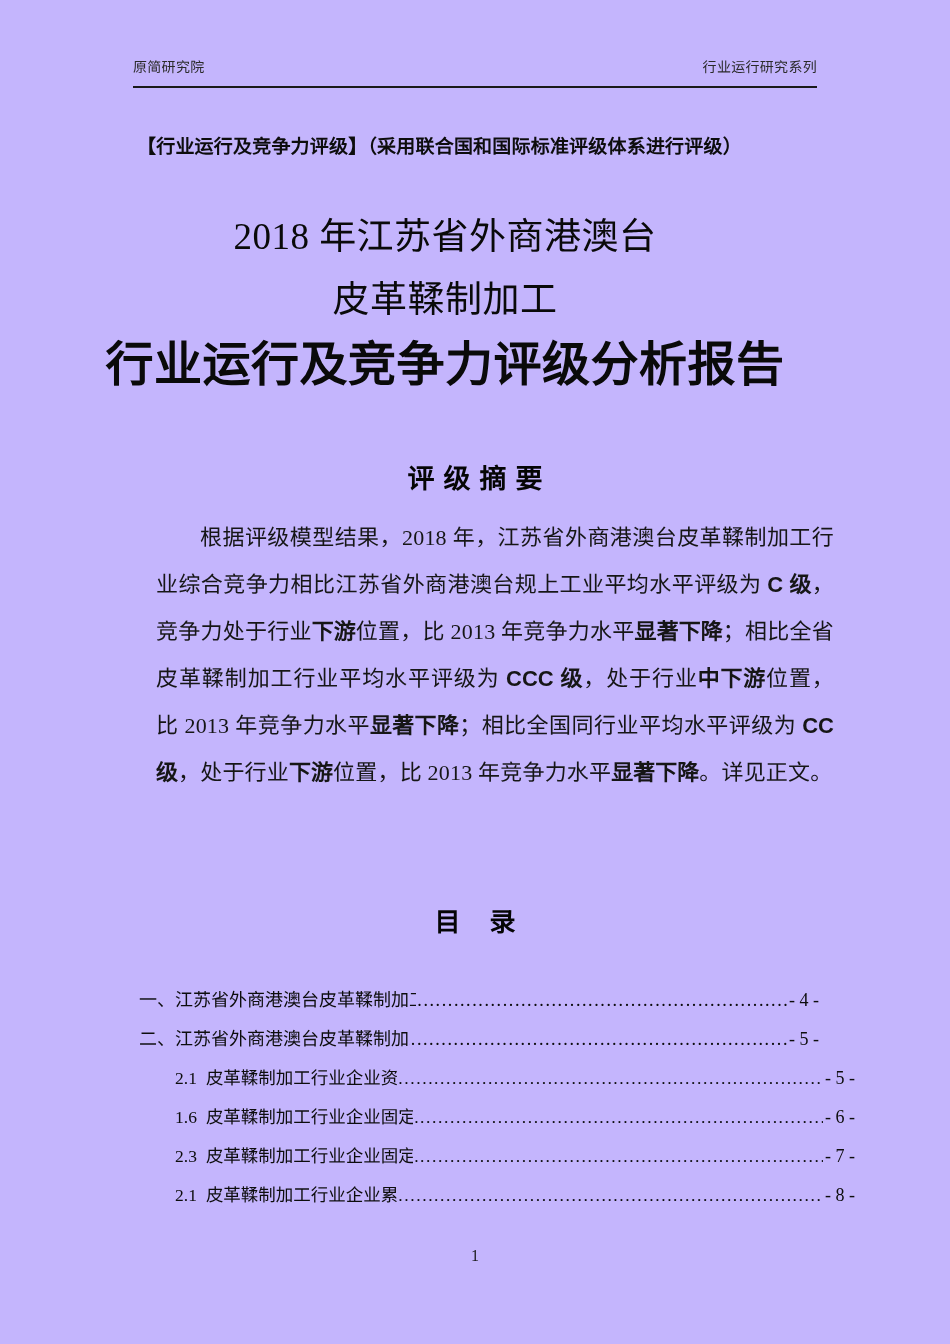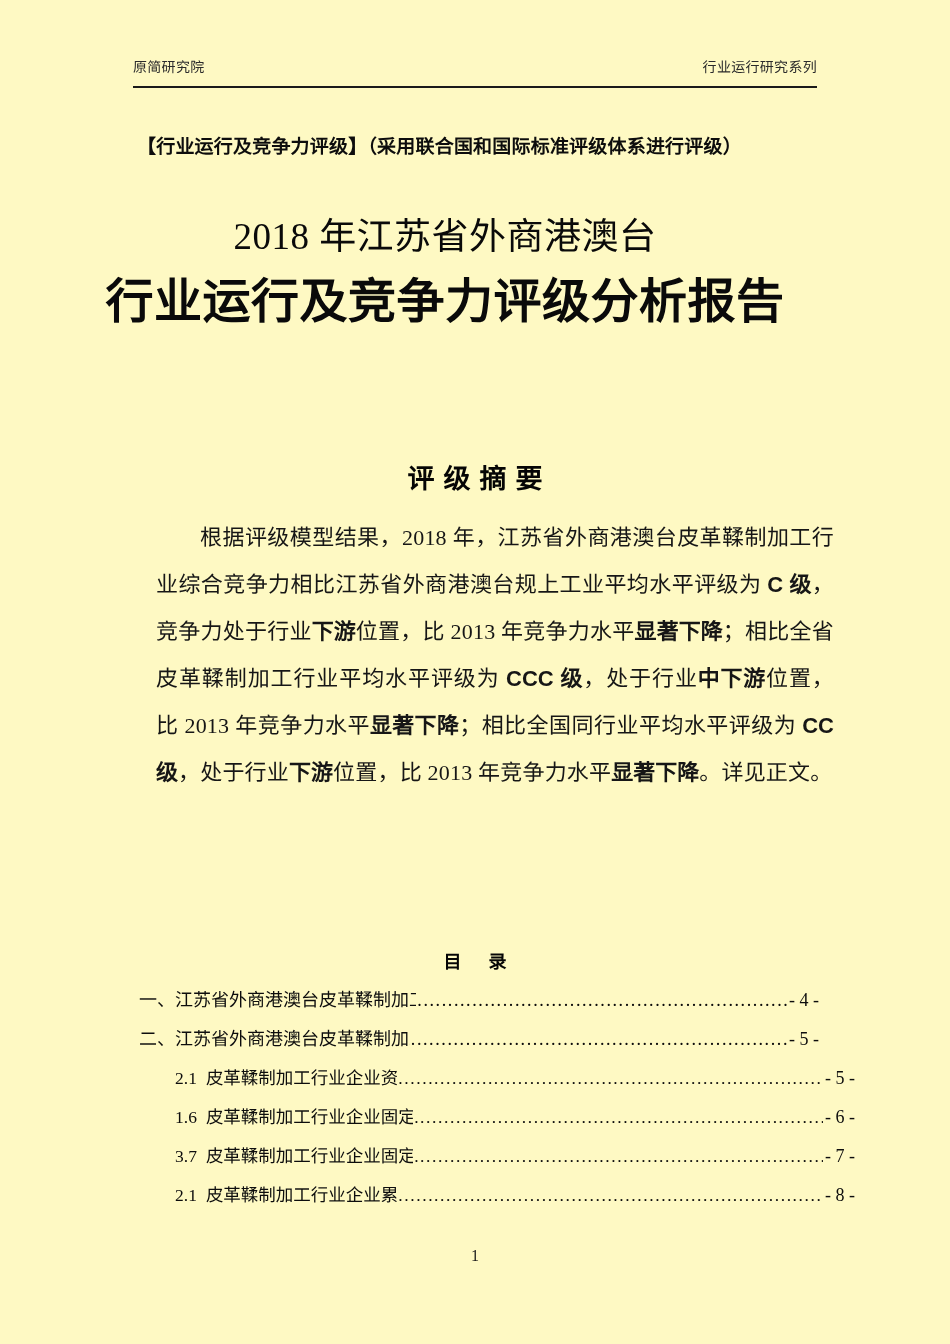--- a/index.html
+++ b/index.html
@@ -5,21 +5,21 @@
 <style>
   html, body {
     margin: 0;
     padding: 0;
     background: #ffffff;
   }
   .page {
     position: relative;
     width: 950px;
     height: 1344px;
-    background: #fef9c3;
+    background: #c4b5fd;
     margin: 0 auto;
     overflow: hidden;
     font-family: "Liberation Serif", "DejaVu Serif", serif;
     color: #111111;
     -webkit-font-smoothing: antialiased;
   }
 
   
   .page-header {
     position: absolute;
@@ -95,22 +95,22 @@
     font-family: "Liberation Sans", "DejaVu Sans", sans-serif;
     font-weight: 700;
     font-size: 27px;
     line-height: 36px;
     letter-spacing: 9px;
     text-indent: 9px;
     color: #050505;
   }
   #summary-heading { top: 461px; }
   #toc-heading {
-    top: 944px;
-    font-size: 18px;
+    top: 904px;
+    font-size: 26px;
     letter-spacing: 11px;
     text-indent: 11px;
   }
 
   
   .summary-body {
     position: absolute;
     left: 156px;
     top: 492px;
     width: 678px;
@@ -199,20 +199,21 @@
   <div class="page-header">
     <span>原简研究院</span>
     <span>行业运行研究系列</span>
   </div>
   <div class="header-rule"></div>
 
   <div class="rating-tagline">【行业运行及竞争力评级】（采用联合国和国际标准评级体系进行评级）</div>
 
   <div class="doc-title">
     <span class="title-line title-line-1">2018 年江苏省外商港澳台</span>
+    <span class="title-line title-line-2">皮革鞣制加工</span>
     <span class="title-line title-line-3">行业运行及竞争力评级分析报告</span>
   </div>
 
   <div class="section-heading" id="summary-heading">评级摘要</div>
 
   <p class="summary-body"><span>根据评级模型结果，2018 年，江苏省外商港澳台皮革鞣制加工行业综合竞争力相比江苏省外商港澳台规上工业平均水平评级为 </span><b>C 级</b><span>，竞争力处于行业</span><b>下游</b><span>位置，比 2013 年竞争力水平</span><b>显著下降</b><span>；相比全省皮革鞣制加工行业平均水平评级为 </span><b>CCC 级</b><span>，处于行业</span><b>中下游</b><span>位置，比 2013 年竞争力水平</span><b>显著下降</b><span>；相比全国同行业平均水平评级为 </span><b>CC 级</b><span>，处于行业</span><b>下游</b><span>位置，比 2013 年竞争力水平</span><b>显著下降</b><span>。详见正文。</span></p>
 
   <div class="section-heading" id="toc-heading">目 录</div>
 
   <nav class="toc" id="toc-list">
@@ -234,21 +235,21 @@
         <span class="toc-leader"></span>
         <span class="toc-page">- 5 -</span>
       </div>
       <div class="toc-entry level-2">
         <span class="toc-num">1.6</span>
         <span class="toc-text">皮革鞣制加工行业企业固定资产净额分析</span>
         <span class="toc-leader"></span>
         <span class="toc-page">- 6 -</span>
       </div>
       <div class="toc-entry level-2">
-        <span class="toc-num">3.7</span>
+        <span class="toc-num">2.3</span>
         <span class="toc-text">皮革鞣制加工行业企业固定资产原价分析</span>
         <span class="toc-leader"></span>
         <span class="toc-page">- 7 -</span>
       </div>
       <div class="toc-entry level-2">
         <span class="toc-num">2.1</span>
         <span class="toc-text">皮革鞣制加工行业企业累计折旧分析</span>
         <span class="toc-leader"></span>
         <span class="toc-page">- 8 -</span>
       </div>

